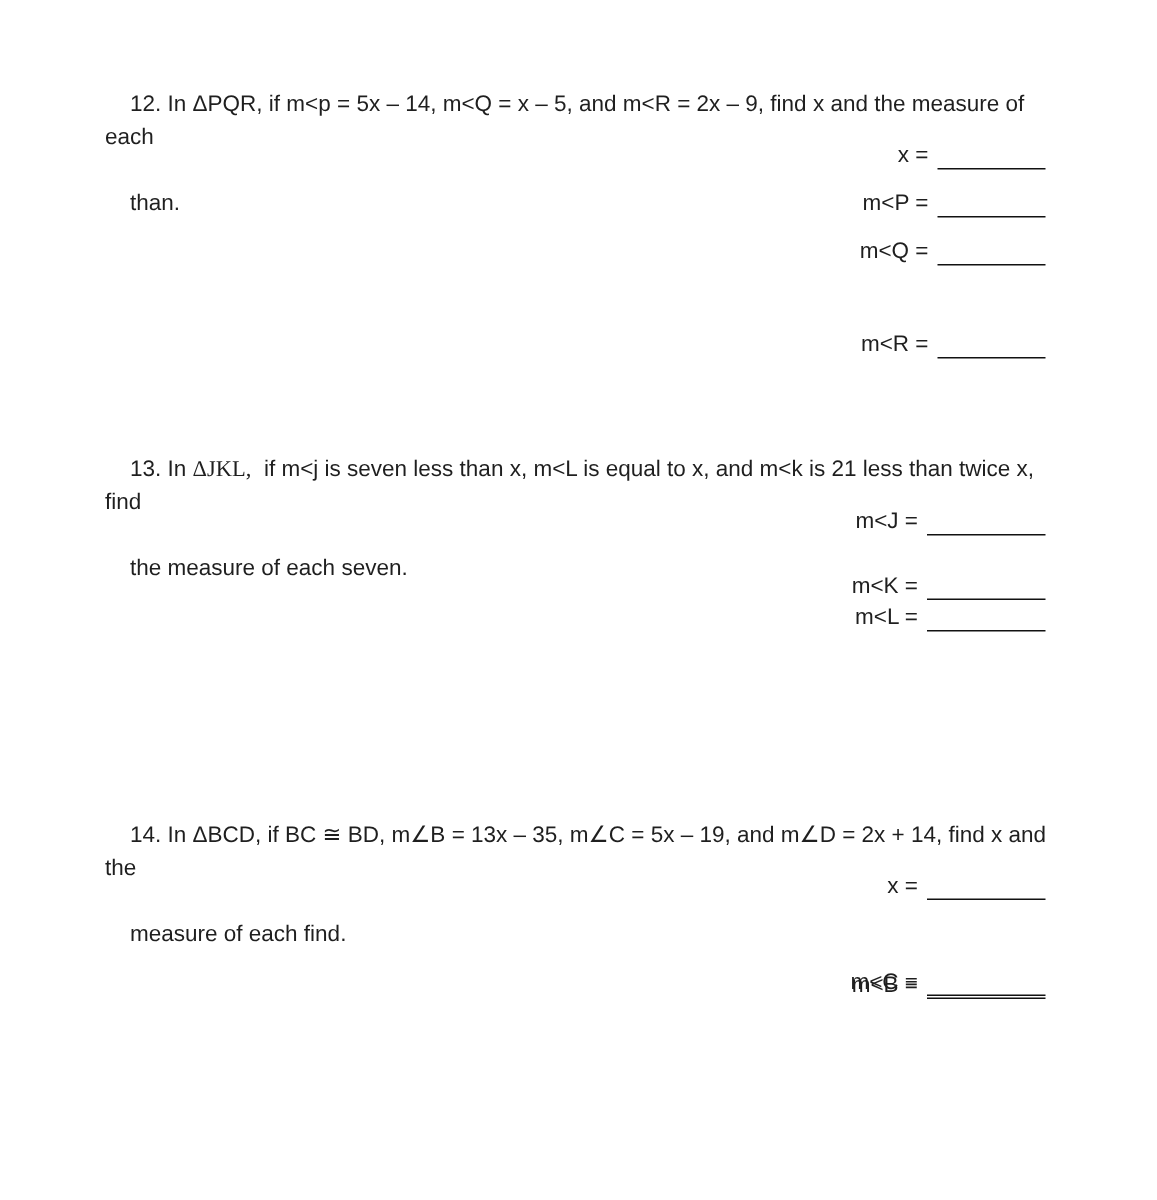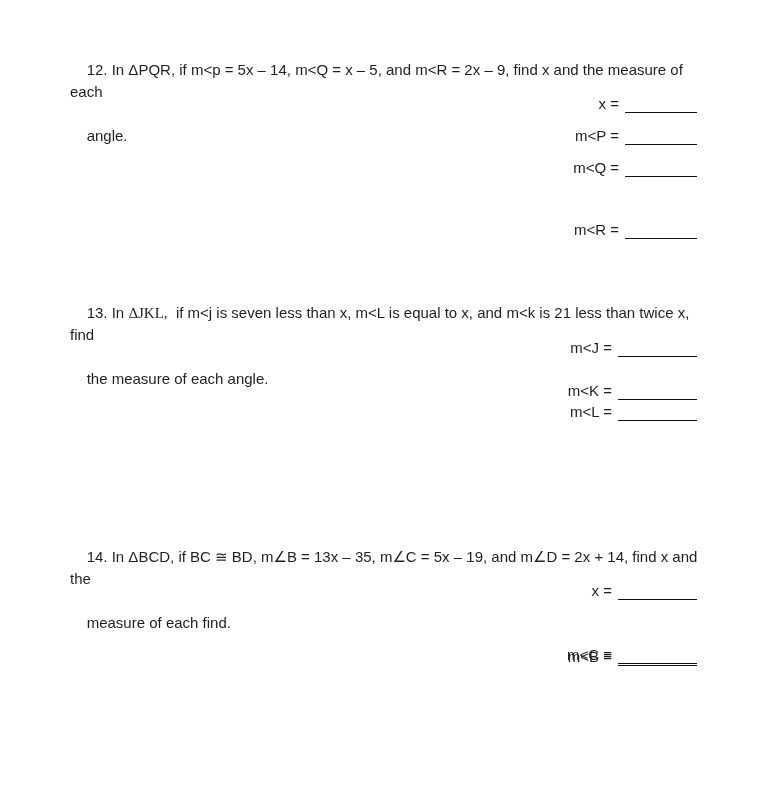--- a/index.html
+++ b/index.html
@@ -48,21 +48,21 @@
   .w72 { width: 72px; }
   .w79 { width: 79px; }
 </style>
 </head>
 <body>
 
 <div class="page">
 
   <div class="problem" style="top:37px">
     <span>12. In ΔPQR, if m&lt;p = 5x – 14, m&lt;Q = x – 5, and m&lt;R = 2x – 9, find x and the measure of each</span><br>
-    <span>angle.</span>
+    <span>than.</span>
   </div>
 
   <div class="arow" style="top:94px">
     <span class="alabel">x =</span>
     <span class="blank w72"></span>
   </div>
   <div class="arow" style="top:126px">
     <span class="alabel">m&lt;P =</span>
     <span class="blank w72"></span>
   </div>
@@ -70,21 +70,21 @@
     <span class="alabel">m&lt;Q =</span>
     <span class="blank w72"></span>
   </div>
   <div class="arow" style="top:220px">
     <span class="alabel">m&lt;R =</span>
     <span class="blank w72"></span>
   </div>
 
   <div class="problem" style="top:280px">
     <span>13. In </span><span class="math-italic">ΔJKL,</span><span>  if m&lt;j is seven less than x, m&lt;L is equal to x, and m&lt;k is 21 less than twice x, find</span><br>
-    <span>the measure of each angle.</span>
+    <span>the measure of each seven.</span>
   </div>
 
   <div class="arow" style="top:338px">
     <span class="alabel">m&lt;J =</span>
     <span class="blank w79"></span>
   </div>
   <div class="arow" style="top:381px">
     <span class="alabel">m&lt;K =</span>
     <span class="blank w79"></span>
   </div>

